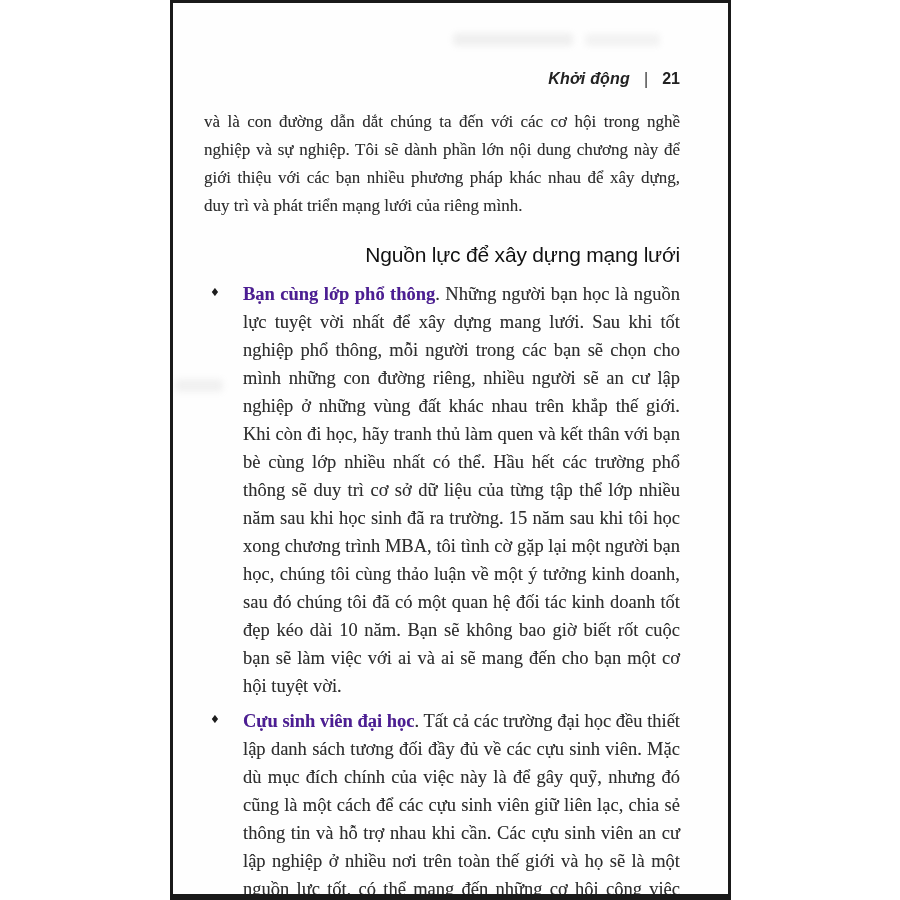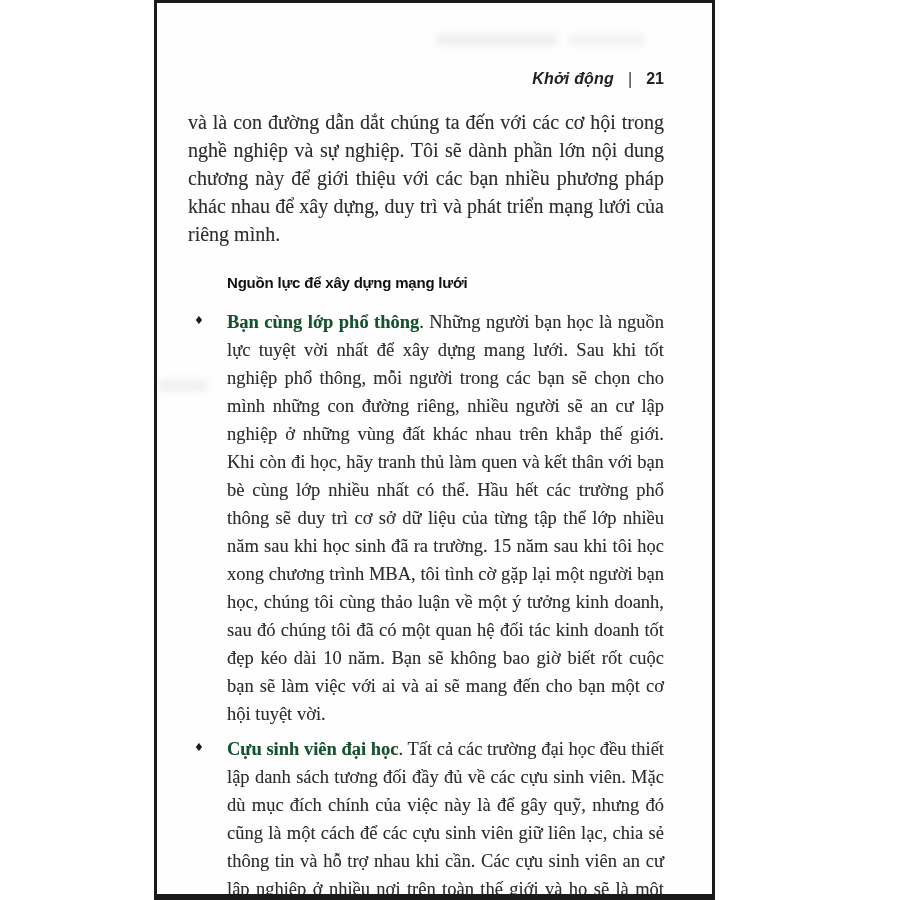--- a/index.html
+++ b/index.html
@@ -15,21 +15,21 @@
   .canvas {
     position: relative;
     width: 900px;
     height: 900px;
     background: #ffffff;
   }
 
   
   .page-frame {
     position: absolute;
-    left: 154px;
+    left: 170px;
     top: 0;
     width: 561px;
     height: 900px;
     box-sizing: border-box;
     background: #fefefe;
     border: 3px solid #1a1a1a;
     border-bottom-width: 6px;
     overflow: hidden;
   }
 
@@ -64,35 +64,36 @@
     transform: scaleY(1.1);
   }
   .page-number {
     font-weight: bold;
     margin-top: 42px;
   }
 
   
   .intro-paragraph {
     margin: 19px 0 0 0;
-    font-size: 20px;
+    font-size: 17px;
     line-height: 28px;
     text-align: justify;
     color: #2e2e2e;
     text-shadow: 0 0 0.5px rgba(40,40,40,0.35);
   }
 
   .section-heading {
     margin: 23px 0 0 39px;
     font-family: "Liberation Sans", sans-serif;
-    font-weight: bold;
-    font-size: 15px;
+    font-weight: normal;
+    font-size: 21px;
     line-height: 24px;
     letter-spacing: -0.2px;
     color: #111111;
+    text-align: right;
   }
 
   .resource-list {
     list-style: none;
     margin: 13px 0 0 0;
     padding: 0;
   }
   .resource-list li {
     position: relative;
     padding-left: 39px;
@@ -109,21 +110,21 @@
     position: absolute;
     left: 6px;
     top: 7px;
     font-size: 11px;
     line-height: 11px;
     color: #1d1d1d;
     font-family: "DejaVu Sans", sans-serif;
   }
   .bullet-lead {
     font-weight: bold;
-    color: #14532d;
+    color: #4c1d95;
   }
 
   
   .smudge {
     position: absolute;
     background: #9a9a9a;
     opacity: 0.14;
     filter: blur(3px);
     border-radius: 4px;
     pointer-events: none;

